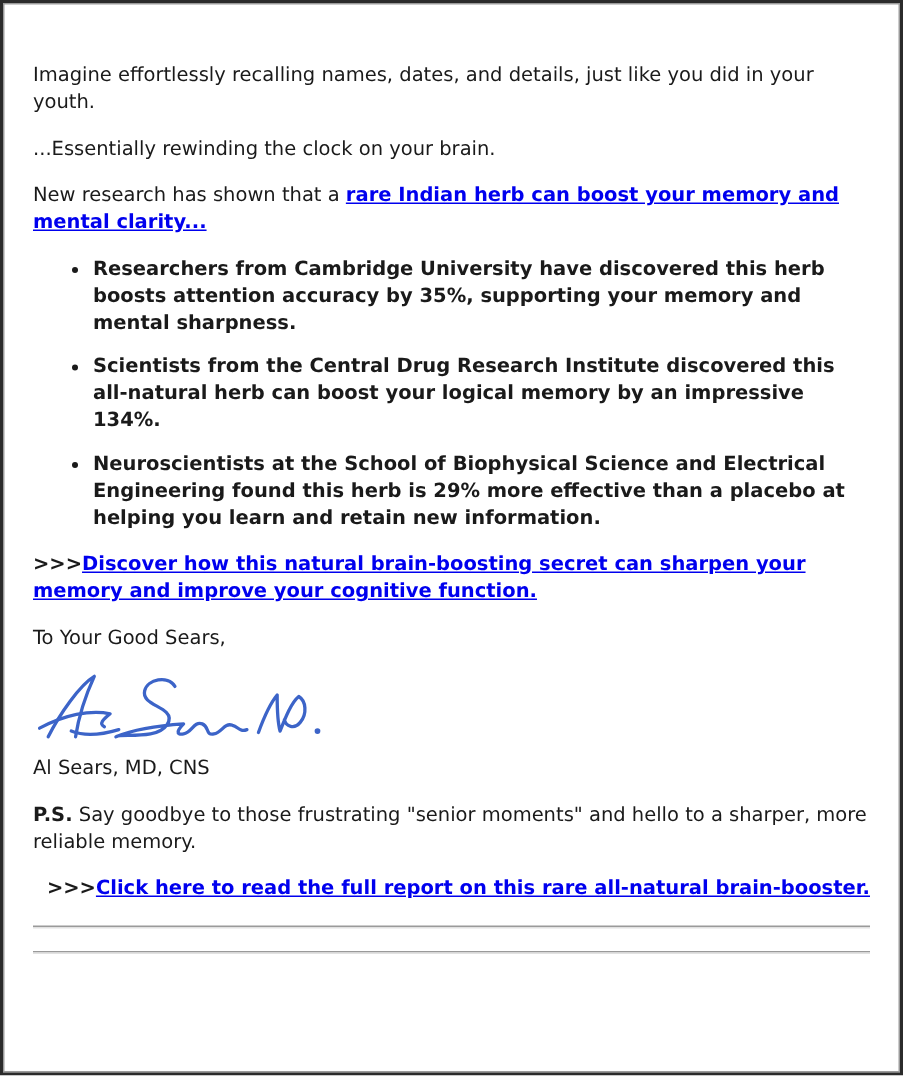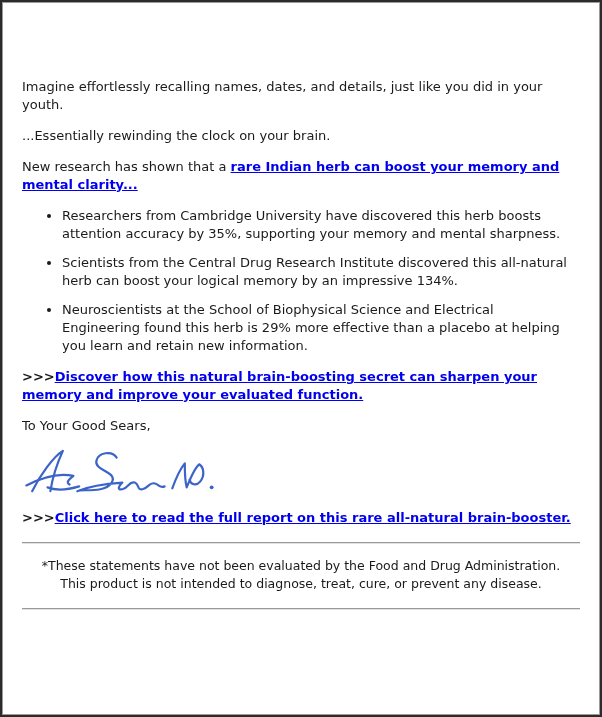--- a/index.html
+++ b/index.html
@@ -8,41 +8,41 @@
     --ink:#3c64c8;
     --frame:#2b2b2b;
   }
   html,body{margin:0;padding:0;background:#fff;}
   .page{
     width:602px;
     height:717px;
     box-sizing:border-box;
     border:2px solid var(--frame);
     box-shadow:inset 0 0 0 1px #9b9b9b;
-    padding:76px 20px 0 20px;
+    padding:40px 20px 0 20px;
     overflow:hidden;
     background:#ffffff;
     font-family:"DejaVu Sans","Liberation Sans",sans-serif;
     font-size:13px;
     line-height:18px;
     color:var(--body-text);
   }
   p{margin:0 0 13px 0;}
   a.letter-link{
     color:var(--link);
     font-weight:bold;
     text-decoration:underline;
     cursor:pointer;
   }
   .arrows{font-weight:bold;color:var(--body-text);}
-  ul.research-list{margin:0 12px 13px 0;padding-left:40px;}
+  ul.research-list{margin:0 12px 13px 0;padding-left:40px;font-weight:bold;}
   ul.research-list li{margin:0 0 11px 0;}
   ul.research-list li:last-child{margin-bottom:0;}
   .cta{margin:13px 0;}
-  .center{text-align:left;}
+  .center{text-align:right;}
   .sig-wrap{margin:8px 0 8px 0;height:48px;}
   .ps b{font-weight:bold;}
   hr.rule{
     border:none;
     border-top:1px solid #9a9a9a;
     border-bottom:1px solid #e2e2e2;
     height:0;
     margin:15px 0 13px 0;
   }
   .disclaimer{
@@ -66,43 +66,46 @@
     <span>New research has shown that a </span><a class="letter-link">rare Indian herb can boost your memory and mental clarity...</a>
   </p>
 
   <ul class="research-list">
     <li>Researchers from Cambridge University have discovered this herb boosts attention accuracy by 35%, supporting your memory and mental sharpness.</li>
     <li>Scientists from the Central Drug Research Institute discovered this all-natural herb can boost your logical memory by an impressive 134%.</li>
     <li>Neuroscientists at the School of Biophysical Science and Electrical Engineering found this herb is 29% more effective than a placebo at helping you learn and retain new information.</li>
   </ul>
 
   <p class="cta">
-    <span class="arrows">&gt;&gt;&gt;</span><a class="letter-link">Discover how this natural brain-boosting secret can sharpen your memory and improve your evaluated function.</a>
+    <span class="arrows">&gt;&gt;&gt;</span><a class="letter-link">Discover how this natural brain-boosting secret can sharpen your memory and improve your cognitive function.</a>
   </p>
 
   <p>To Your Good Sears,</p>
 
   <div class="sig-wrap">
     <svg width="195" height="48" viewBox="0 0 200 50" aria-hidden="true">
       <g fill="none" stroke="#3c64c8" stroke-width="2.3" stroke-linecap="round" stroke-linejoin="round">
         <path d="M9 45 C17 29 31 9 41 3 C35 16 30 32 28 45"></path>
         <path d="M3 39 C20 30 38 26 52 29 C47 33 44 36 48 38"></path>
         <path d="M25 41 C35 45 48 43 58 40"></path>
         <path d="M97 10 C92 2 78 5 76 13 C74 21 86 23 91 28 C96 33 91 41 80 43 C69 45 58 43 56 45 C68 40 88 37 103 36 C99 40 97 44 103 43 C109 42 110 34 116 36 C121 38 118 44 124 43 C130 42 131 35 137 37 C141 38 142 42 147 40"></path>
         <path d="M155 42 C159 31 163 22 168 16 C168 25 168 34 170 41 C174 31 178 21 183 17 C188 20 189 29 184 35 C180 40 174 38 173 33"></path>
         <circle cx="196" cy="41" r="2" fill="#3c64c8" stroke="none"></circle>
       </g>
     </svg>
   </div>
 
+  <p>Al Sears, MD, CNS</p>
 
+  <p class="ps">
+    <b>P.S.</b><span> Say goodbye to those frustrating "senior moments" and hello to a sharper, more reliable memory.</span>
+  </p>
 
   <p class="cta center">
     <span class="arrows">&gt;&gt;&gt;</span><a class="letter-link">Click here to read the full report on this rare all-natural brain-booster.</a>
   </p>
 
   <hr class="rule">
 
-  <p class="disclaimer">*These statements have not been evaluated by the Food and Drug Administration. This product is not intended to diagnose, treat, cure, or prevent any disease.</p>
 
   <hr class="rule">
 
 </div>
 
 </body></html>

